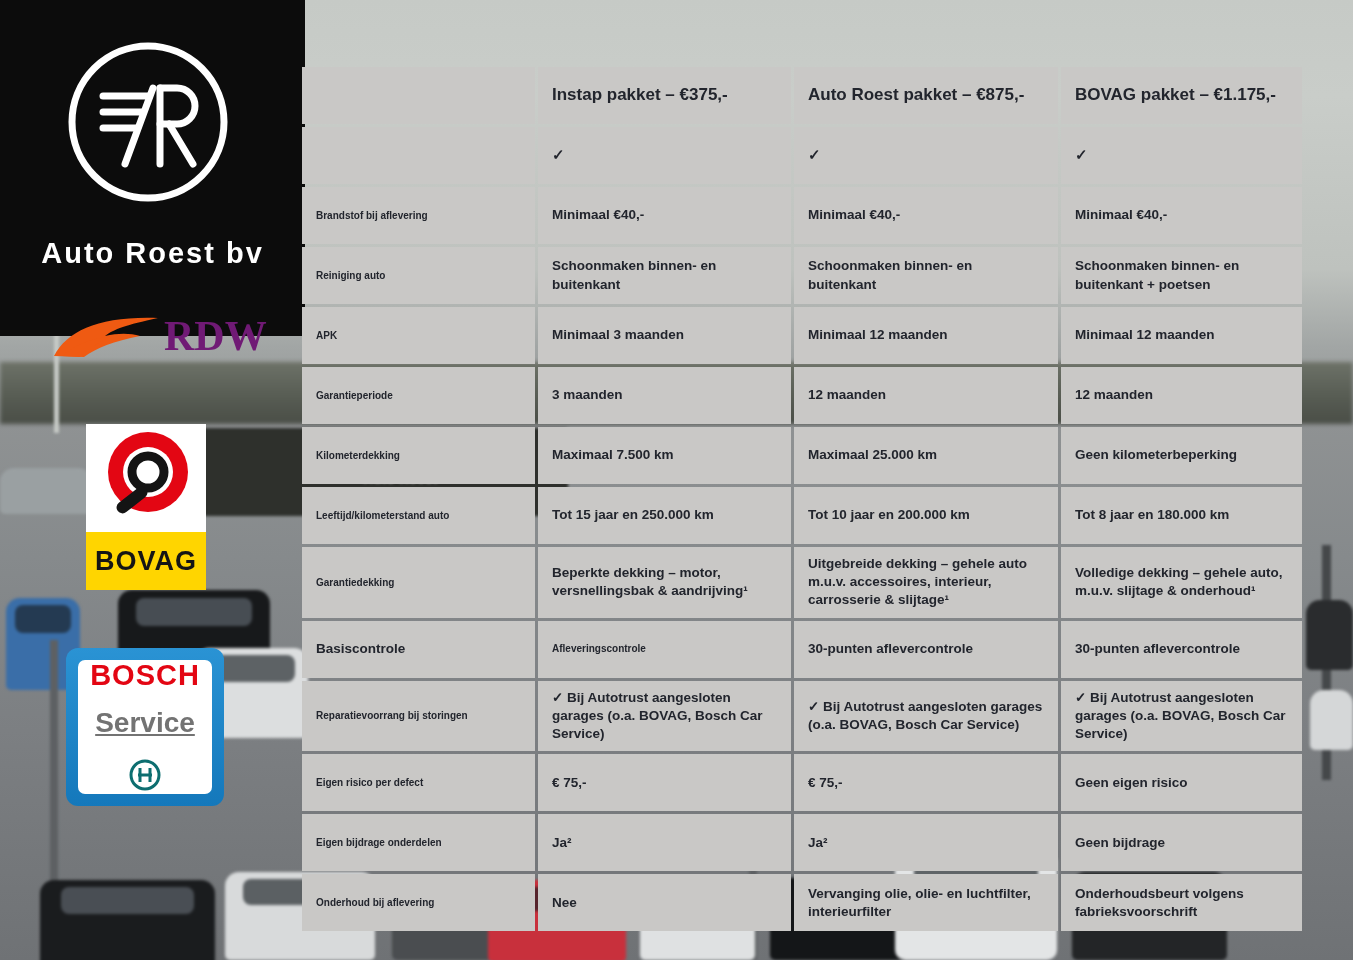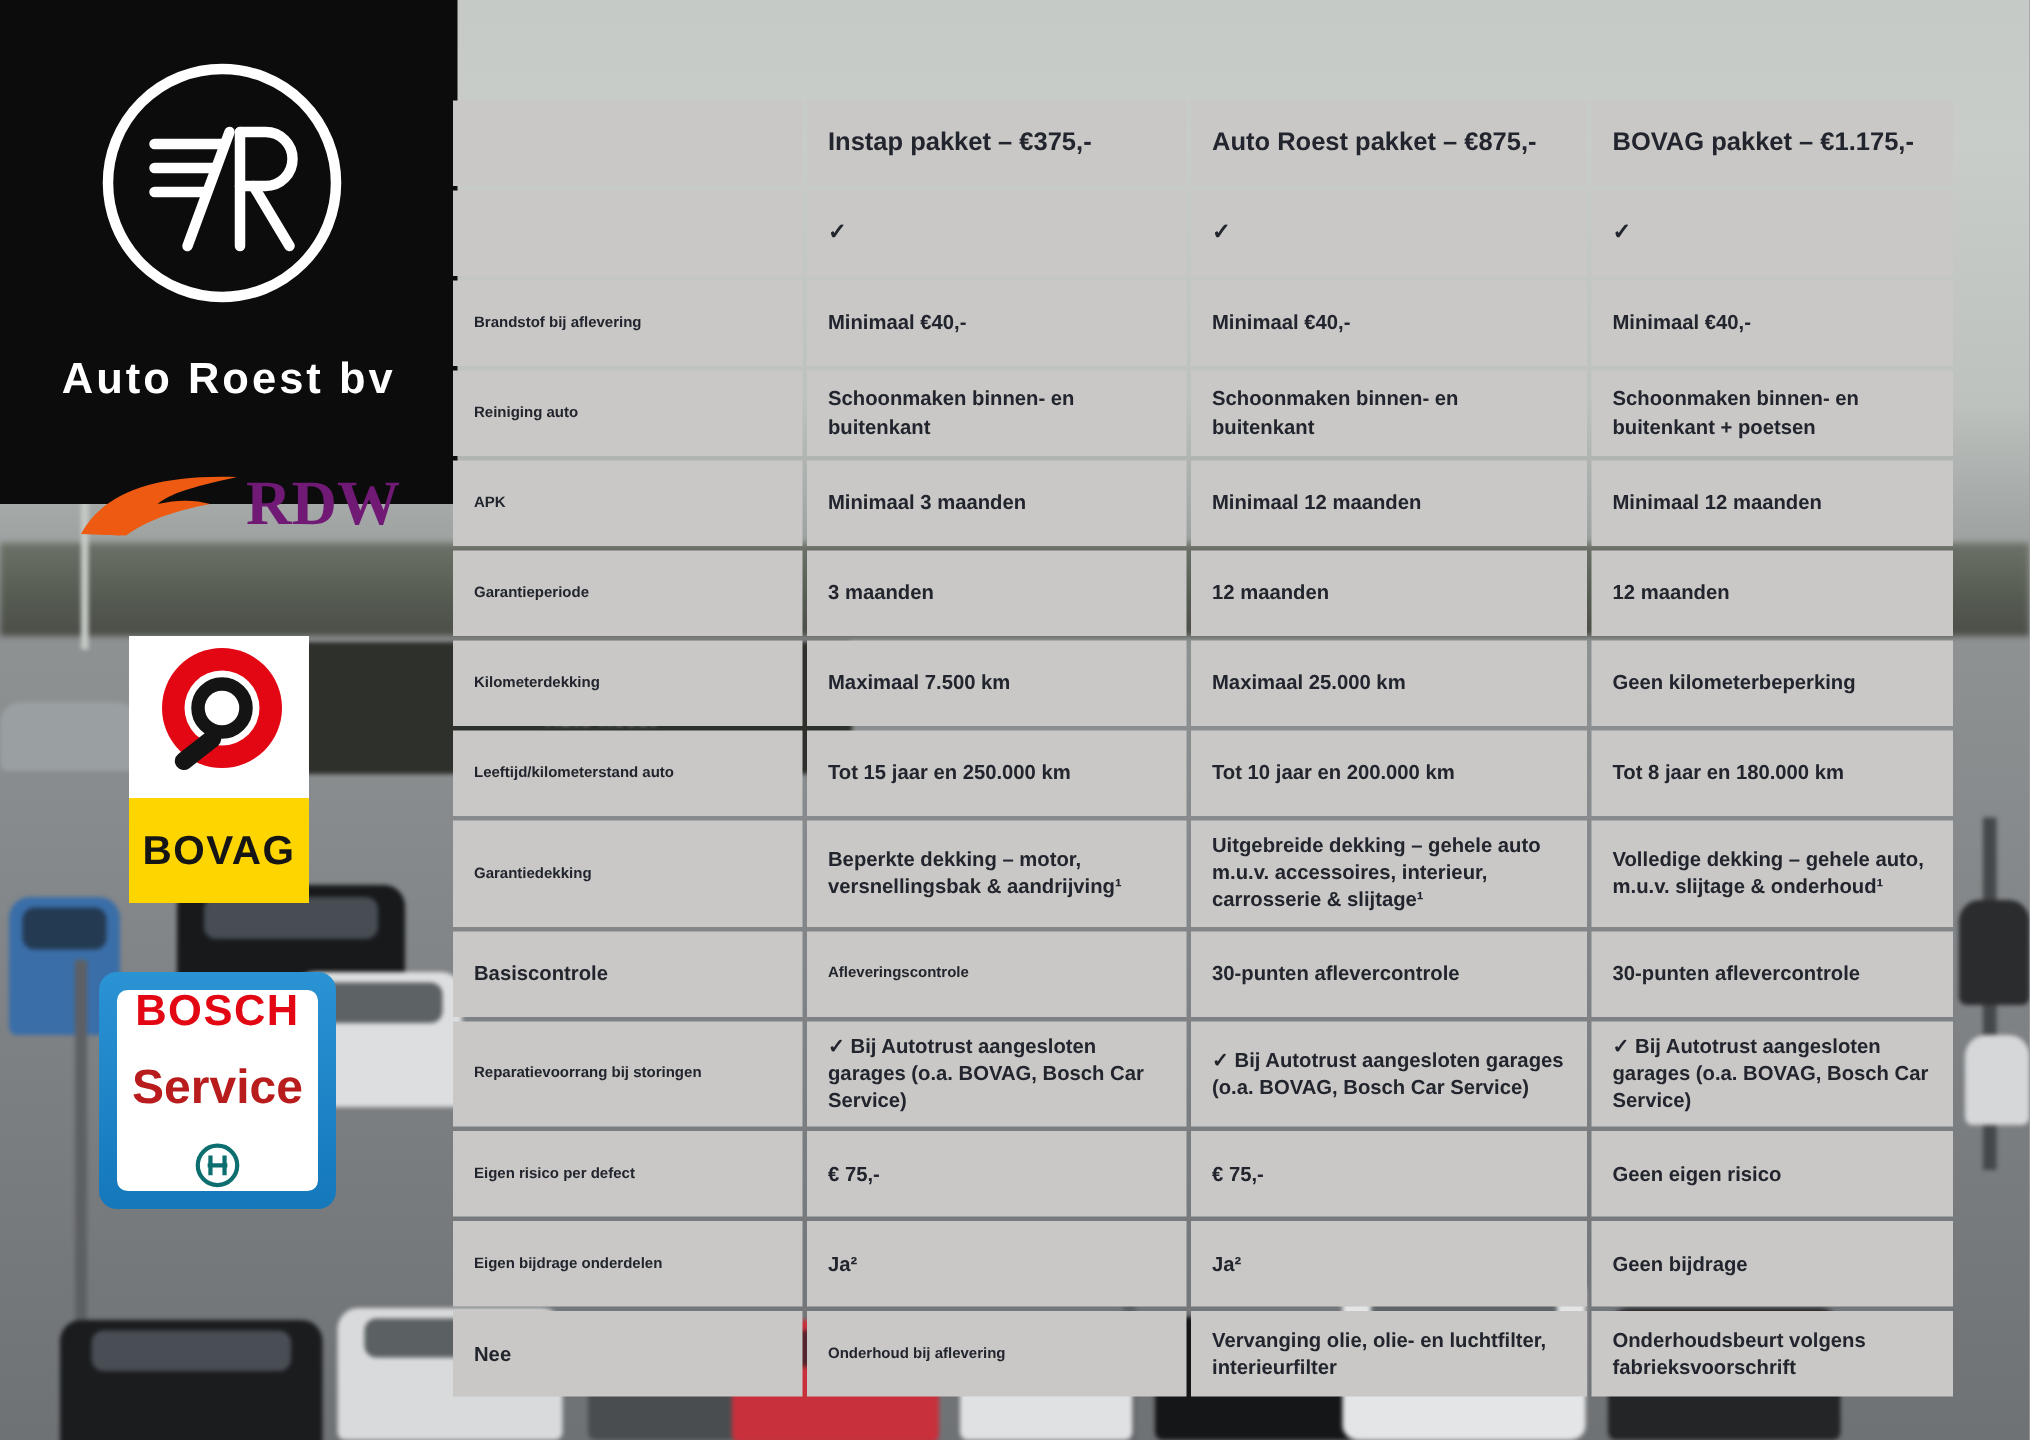--- a/index.html
+++ b/index.html
@@ -26,30 +26,30 @@
   .brand-logo{position:absolute;left:63px;top:30px;}
   .brand-name{position:absolute;left:0;top:237px;width:305px;text-align:center;color:#ffffff;
     font-size:29px;font-weight:bold;letter-spacing:2px;}
 
   
   .rdw{position:absolute;left:52px;top:310px;z-index:2;display:flex;align-items:center;gap:4px;}
   .rdw-text{font-family:"Liberation Serif",serif;font-weight:bold;font-size:42px;color:#701a75;line-height:1;}
 
   .bovag{position:absolute;left:86px;top:424px;width:120px;z-index:2;}
   .bovag-top{background:#ffffff;height:108px;display:flex;align-items:center;justify-content:center;}
-  .bovag-bottom{background:#ffd500;height:70px;display:flex;align-items:center;justify-content:center;}
+  .bovag-bottom{background:#ffd500;height:58px;display:flex;align-items:center;justify-content:center;}
   .bovag-text{font-weight:800;font-size:27px;color:#151515;letter-spacing:1px;}
 
   .bosch{position:absolute;left:66px;top:648px;width:158px;height:158px;z-index:2;
     background:linear-gradient(180deg,#2a93d4 0%,#1478bb 100%);border-radius:12px;
     display:flex;align-items:center;justify-content:center;}
   .bosch-inner{background:#ffffff;width:134px;height:134px;border-radius:7px;
     display:flex;flex-direction:column;align-items:center;justify-content:center;gap:18px;}
   .bosch-word{color:#e30613;font-weight:800;font-size:29px;letter-spacing:1px;line-height:1;}
-  .bosch-service{color:#b91c1c;font-weight:700;font-size:32px;line-height:1.1;}
+  .bosch-service{color:#737373;font-weight:700;font-size:28px;line-height:1.1;text-decoration:underline;}
 
   
   .pkg-table{position:absolute;left:302px;top:67px;width:1003px;z-index:3;
     display:flex;flex-direction:column;gap:3px;}
   .trow{display:grid;grid-template-columns:233px 253px 264px 241px;gap:3px;}
   .cell{background:#c9c8c6;min-height:57px;box-sizing:border-box;padding:8px 14px;
     display:flex;align-items:center;color:#22252d;font-weight:bold;font-size:13.5px;line-height:1.35;}
   .trow.head .cell{font-size:17px;min-height:57px;}
   .cell.lab{font-size:10px;}
   .trow.checks .cell{font-size:15px;}
@@ -235,19 +235,19 @@
         <div class="cell">€ 75,-</div>
         <div class="cell">Geen eigen risico</div>
       </div>
       <div class="trow">
         <div class="cell lab">Eigen bijdrage onderdelen</div>
         <div class="cell">Ja²</div>
         <div class="cell">Ja²</div>
         <div class="cell">Geen bijdrage</div>
       </div>
       <div class="trow">
+        <div class="cell lab">Onderhoud bij aflevering</div>
         <div class="cell">Nee</div>
-        <div class="cell lab">Onderhoud bij aflevering</div>
         <div class="cell">Vervanging olie, olie- en luchtfilter, interieurfilter</div>
         <div class="cell">Onderhoudsbeurt volgens fabrieksvoorschrift</div>
       </div>
     </div>
 </div>
 
 </body></html>

